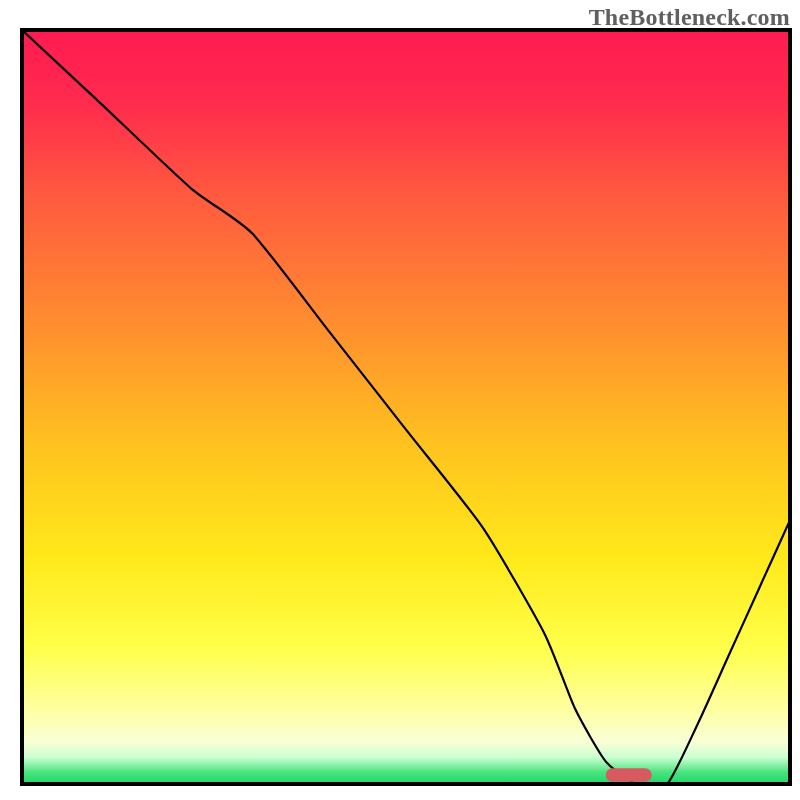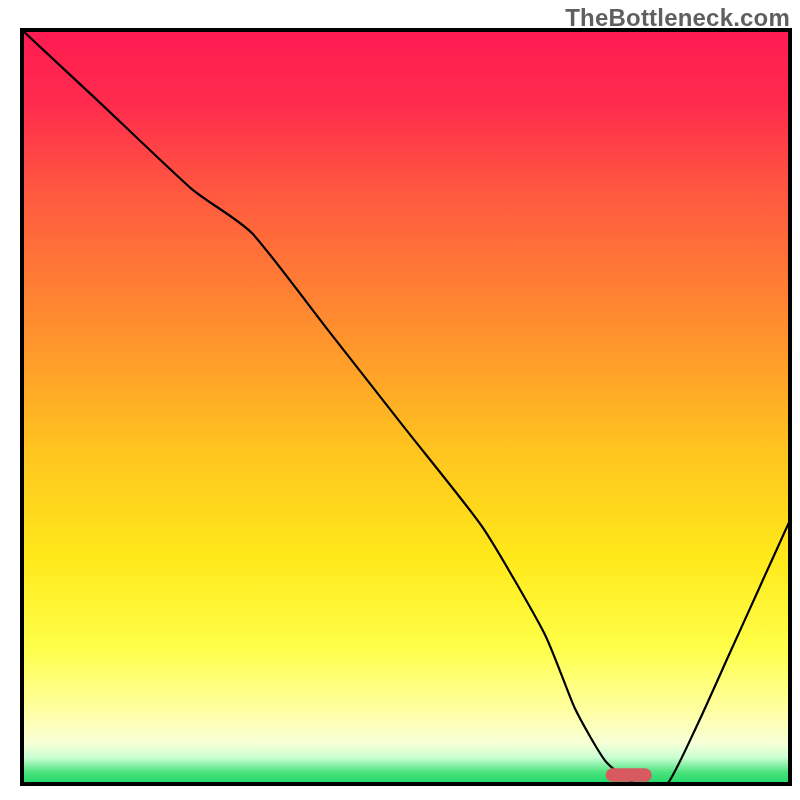--- a/index.html
+++ b/index.html
@@ -7,20 +7,21 @@
     padding: 0;
     width: 800px;
     height: 800px;
     background: #ffffff;
     font-family: Arial, Helvetica, sans-serif;
   }
   .container {
     position: relative;
     width: 800px;
     height: 800px;
+    font-family: Liberation Serif, serif;
   }
   .watermark {
     position: absolute;
     top: 4px;
     right: 10px;
     font-size: 24px;
     font-weight: 600;
     color: #5f5f5f;
     letter-spacing: 0.2px;
   }

